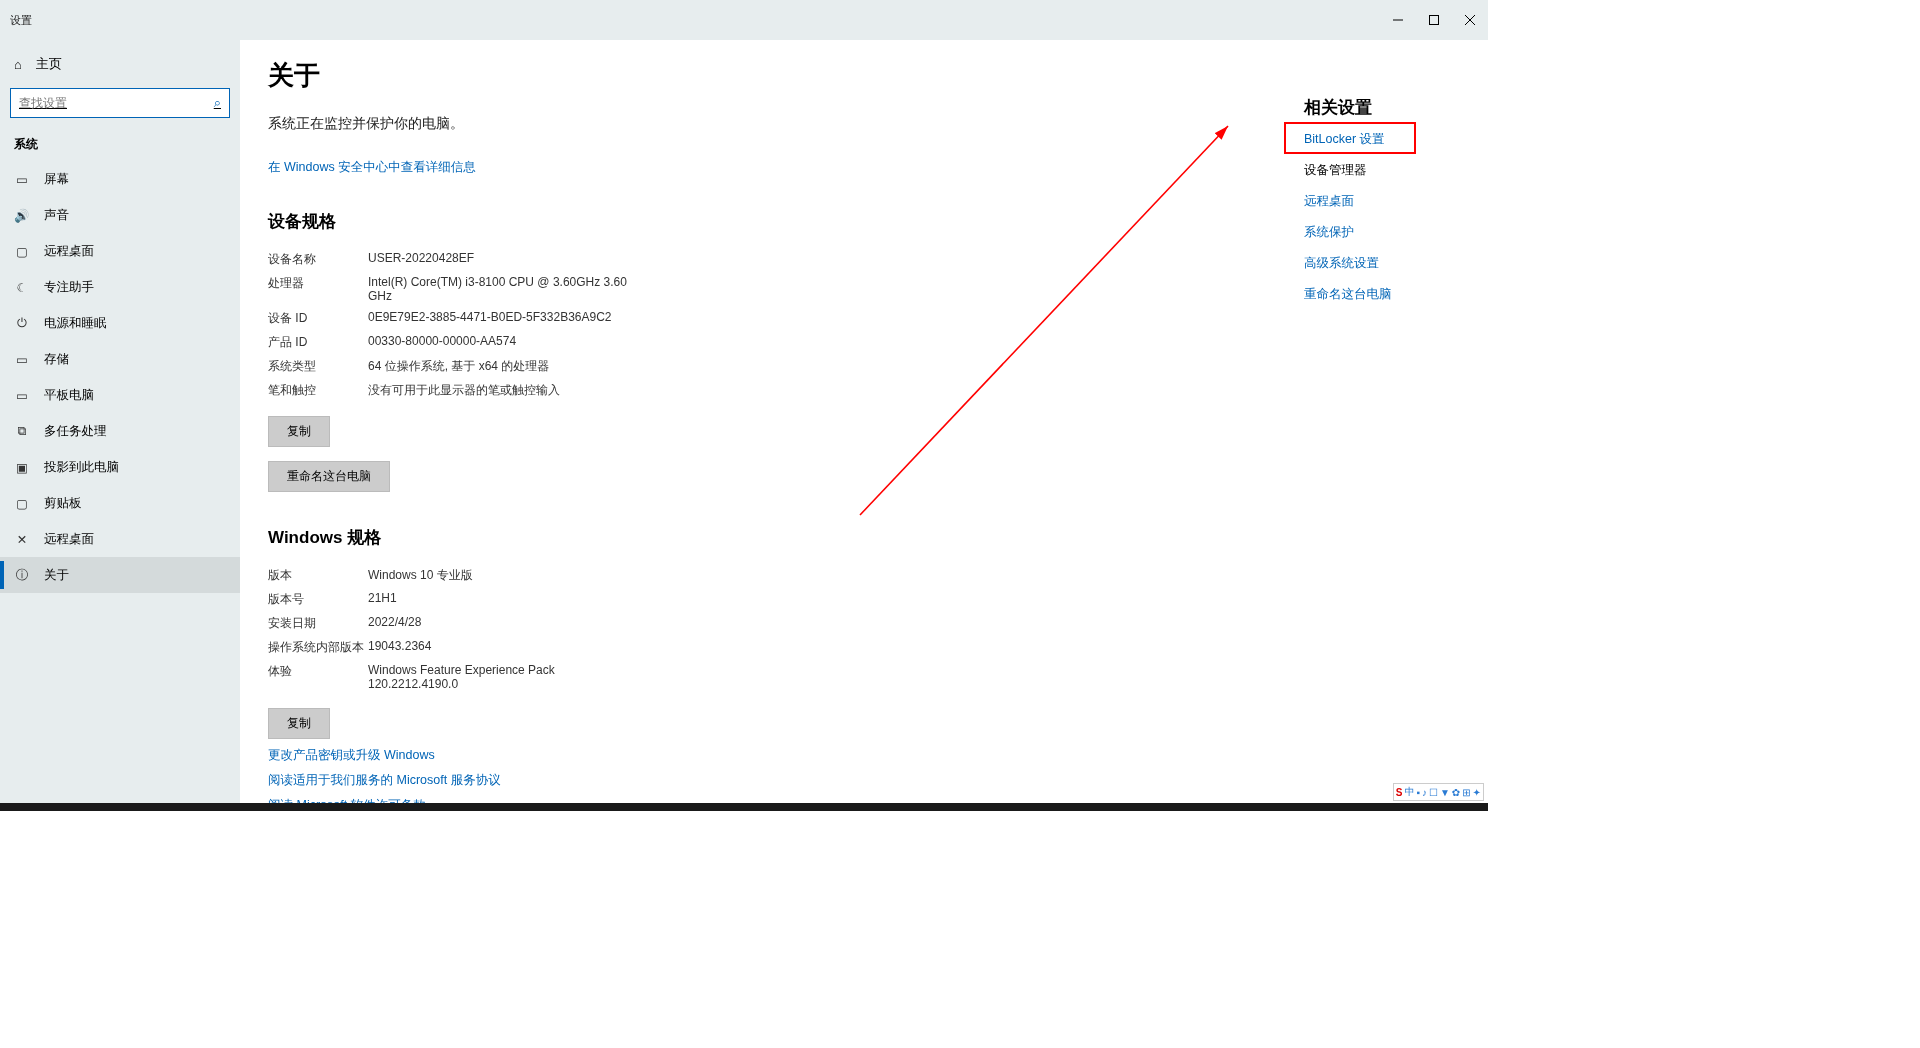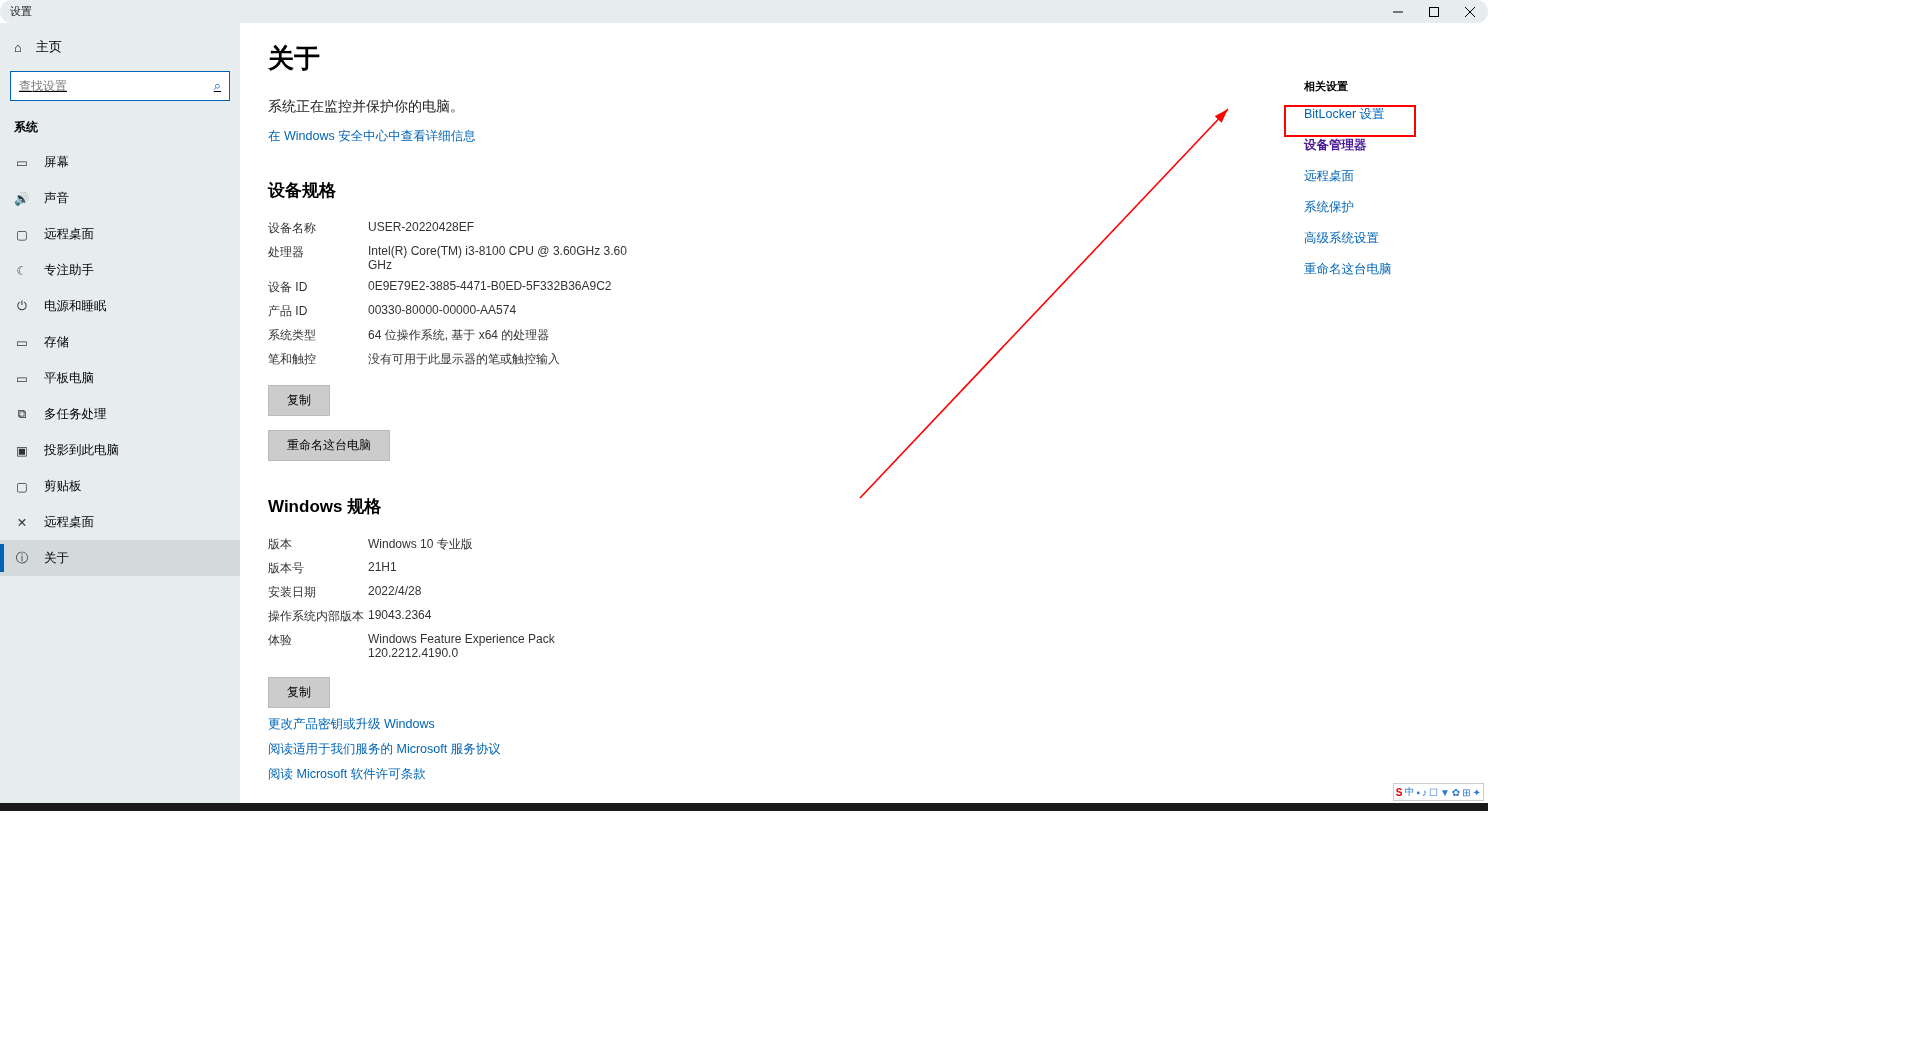--- a/index.html
+++ b/index.html
@@ -1,20 +1,20 @@
 <!DOCTYPE html>
 <html><head>
 <meta charset="utf-8">
 <style>
 * { margin: 0; padding: 0; box-sizing: border-box; font-family: "Microsoft YaHei", "Segoe UI", sans-serif; }
 html, body { width: 1488px; height: 811px; overflow: hidden; background: #fff; }
 
 .window { width: 100%; height: 100%; display: flex; flex-direction: column; position: relative; }
 
-.titlebar { height: 23px; display: flex; justify-content: space-between; align-items: center; background: #e7edee; border-radius: 13px; }
+.titlebar { height: 40px; display: flex; justify-content: space-between; align-items: center; background: #e7edee; }
 .titlebar-left { padding-left: 10px; font-size: 11px; color: #222; }
 .titlebar-right { display: flex; }
 .winbtn { width: 36px; height: 28px; display: flex; align-items: center; justify-content: center; cursor: pointer; }
 .winbtn svg { width: 10px; height: 10px; }
 
 .body { flex: 1; display: flex; min-height: 0; }
 
 .sidebar { width: 240px; background: #e7edee; display: flex; flex-direction: column; padding-top: 6px; }
 .home { display: flex; align-items: center; gap: 14px; height: 36px; padding: 0 14px; font-size: 13px; cursor: pointer; }
 .search-wrap { padding: 6px 10px; }
@@ -23,32 +23,32 @@
 .search .sicon { color: #0064b6; font-size: 13px; }
 .section-label { font-size: 12px; font-weight: 600; padding: 12px 14px 8px; }
 .nav { display: flex; flex-direction: column; }
 .nav-item { display: flex; align-items: center; gap: 14px; height: 36px; padding: 0 14px; font-size: 12.5px; cursor: pointer; position: relative; }
 .nav-item.active { background: #d4dadb; }
 .nav-item.active::before { content: ""; position: absolute; left: 0; top: 4px; bottom: 4px; width: 3.5px; background: #0064b6; }
 .nav-item .icon { width: 16px; text-align: center; color: #333; }
 
 .main { flex: 1; overflow-y: auto; padding: 18px 28px 40px; position: relative; }
 h1 { font-size: 26px; font-weight: 600; margin-bottom: 22px; }
-.status-line { font-size: 14px; color: #222; margin-bottom: 10px; }
+.status-line { font-size: 14px; color: #222; margin-bottom: 24px; }
 .link { color: #0064b6; font-size: 12.5px; text-decoration: none; cursor: pointer; display: inline-block; }
 h2 { font-size: 17px; font-weight: 600; margin: 34px 0 14px; }
 .spec-table { font-size: 12px; color: #333; }
 .spec-row { display: flex; padding: 3.5px 0; }
 .spec-key { width: 100px; flex-shrink: 0; }
 .spec-val { max-width: 270px; }
 .btn { background: #ccc; border: 1px solid #bbb; font-size: 12px; padding: 6px 18px; margin-top: 14px; margin-right: 8px; cursor: pointer; }
 .links-block a { display: block; margin: 8px 0; }
 
 .right-rail { position: absolute; right: 24px; top: 56px; width: 160px; }
-.right-rail h3 { font-size: 11px; font-weight: 600; margin-bottom: 12px; }
+.right-rail h3 { font-size: 17px; font-weight: 600; margin-bottom: 12px; }
 .right-rail a { display: block; margin-bottom: 14px; }
 .highlight-box { position: absolute; border: 2px solid #ff0000; pointer-events: none; }
 
 .taskbar { position: absolute; bottom: 0; left: 0; right: 0; height: 8px; background: #1a1a1a; }
 
 .ime { position: absolute; right: 4px; bottom: 10px; display: flex; gap: 2px; align-items: center; background: #fff; border: 1px solid #ccc; padding: 1px 2px; font-size: 10px; }
 .ime .red { color: #d00; font-weight: bold; }
 .ime .blue { color: #2a7bd4; }
 
 svg.arrow { position: absolute; pointer-events: none; top: 0; left: 0; }
@@ -207,21 +207,21 @@
       <div class="links-block" id="bottomlinks" style="margin-top:2px;">
           <a class="link">更改产品密钥或升级 Windows</a>
           <a class="link">阅读适用于我们服务的 Microsoft 服务协议</a>
           <a class="link">阅读 Microsoft 软件许可条款</a>
         </div>
 
       <div class="right-rail">
         <h3>相关设置</h3>
         <div id="raillinks">
             <a class="link">BitLocker 设置</a>
-            <a class="link" style="color: #4c1d95; font-weight: bold;">设备管理器</a>
+            <a class="link" style="color: #000000;">设备管理器</a>
             <a class="link">远程桌面</a>
             <a class="link">系统保护</a>
             <a class="link">高级系统设置</a>
             <a class="link">重命名这台电脑</a>
           </div>
         <div class="highlight-box" style="left:-20px; top:26px; width:132px; height:32px;"></div>
       </div>
 
       <svg class="arrow" width="1200" height="700">
         <defs>

